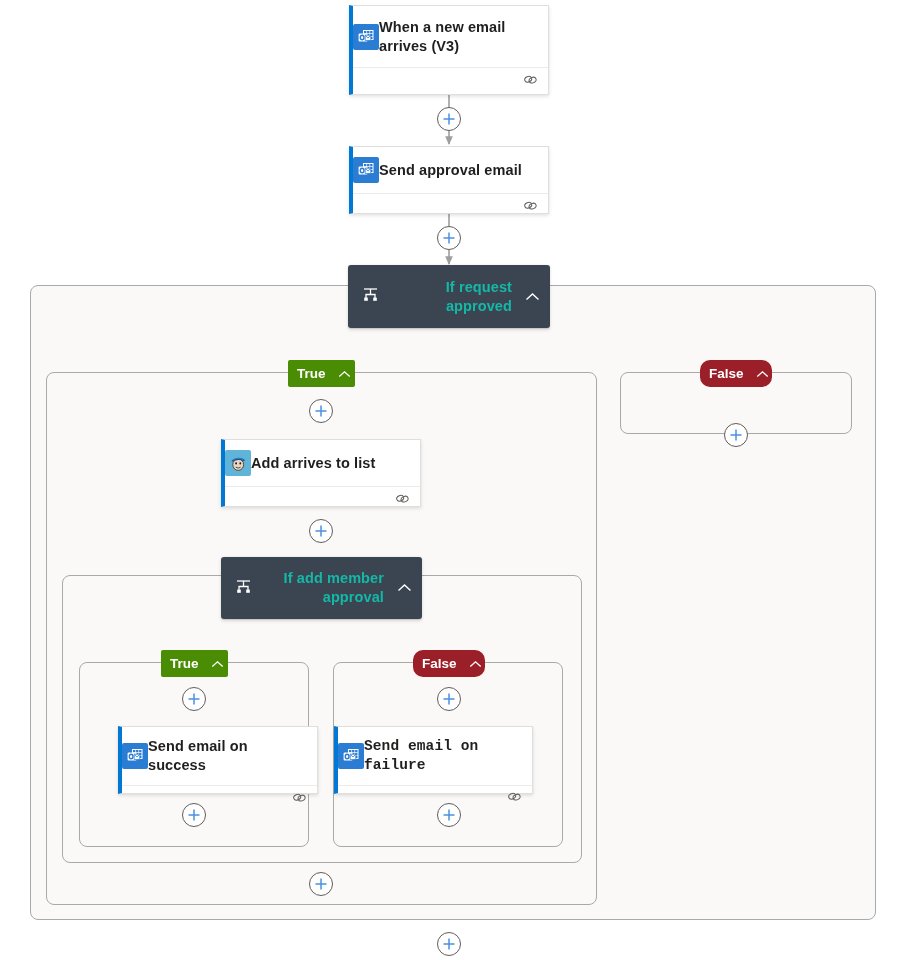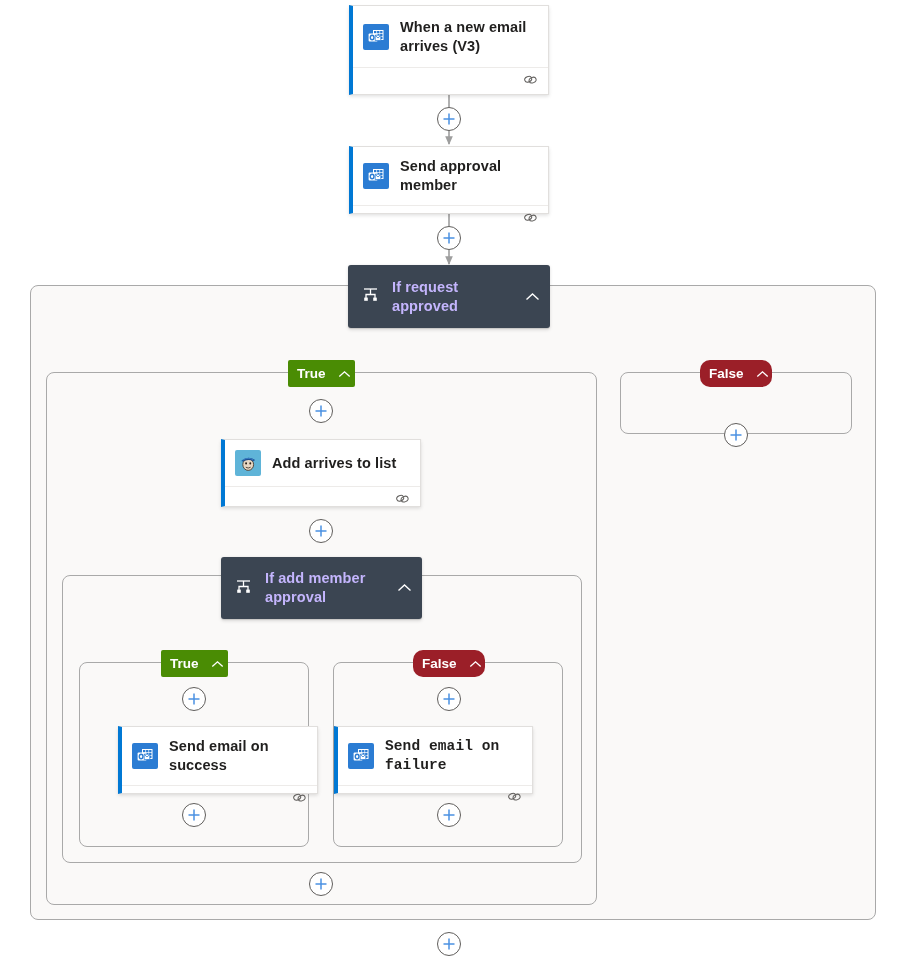--- a/index.html
+++ b/index.html
@@ -47,22 +47,21 @@
     border-left: 4px solid #0078d4;
     box-shadow: 0 1.6px 3.6px rgba(0,0,0,0.13), 0 0.3px 0.9px rgba(0,0,0,0.11);
     z-index: 6;
     display: flex;
     flex-direction: column;
   }
   .card-body {
     flex: 1 1 auto;
     display: flex;
     align-items: center;
-    padding: 10px 12px 10px 10px;
-    gap: 11px;
+    padding: 10px 12px 10px 0;
   }
   .card-title {
     font-size: 14.5px;
     font-weight: 600;
     color: #201f1e;
     line-height: 19px;
     letter-spacing: 0.1px;
   }
   .card-foot {
     flex: 0 0 auto;
@@ -100,23 +99,24 @@
     display: flex;
     align-items: center;
     padding: 0 10px 0 14px;
     gap: 13px;
   }
   .cond-ico { flex: 0 0 auto; }
   .cond-title {
     flex: 1 1 auto;
     font-size: 14.5px;
     font-weight: 700;
-    color: #c4b5fd;
+    color: #14b8a6;
     line-height: 19px;
     letter-spacing: 0.1px;
+    text-align: right;
   }
   .cond-chev { flex: 0 0 auto; }
 
   
   .badge {
     position: absolute;
     box-sizing: border-box;
     height: 27px;
     border-radius: 2px;
     display: flex;
@@ -244,21 +244,21 @@
           <line x1="12.7" y1="2.5" x2="12.7" y2="11.5" stroke="#ffffff" stroke-width="0.7"></line>
           <line x1="6.5" y1="5.5" x2="16" y2="5.5" stroke="#ffffff" stroke-width="0.7"></line>
           <line x1="6.5" y1="8.5" x2="16" y2="8.5" stroke="#ffffff" stroke-width="0.7"></line>
           <rect x="1.6" y="5.4" width="9" height="8.2" rx="1" fill="#ffffff"></rect>
           <ellipse cx="5.1" cy="9.5" rx="2.5" ry="3" fill="#2b7cd3"></ellipse>
           <ellipse cx="5.1" cy="9.5" rx="1.1" ry="1.5" fill="#ffffff"></ellipse>
           <path d="M8.2 7.2 L13.8 7.2 L13.8 12.6 L8.2 12.6 Z" fill="#ffffff" stroke="#2b7cd3" stroke-width="0.8"></path>
           <path d="M8.2 7.4 L11 10 L13.8 7.4" fill="none" stroke="#2b7cd3" stroke-width="0.8"></path>
         </svg>
       </span>
-      <span class="card-title">Send approval member</span>
+      <span class="card-title">Send approval email</span>
     </div>
     <div class="card-foot">
       <span class="chain-ico">
         <svg width="15" height="13" viewBox="0 0 15 13">
           <ellipse cx="5.2" cy="6.2" rx="3.6" ry="2.7" fill="none" stroke="#605e5c" stroke-width="1" transform="rotate(-22 5.2 6.2)"></ellipse>
           <ellipse cx="9.6" cy="7.1" rx="3.6" ry="2.7" fill="none" stroke="#605e5c" stroke-width="1" transform="rotate(-22 9.6 7.1)"></ellipse>
         </svg>
       </span>
     </div>
   </div>

